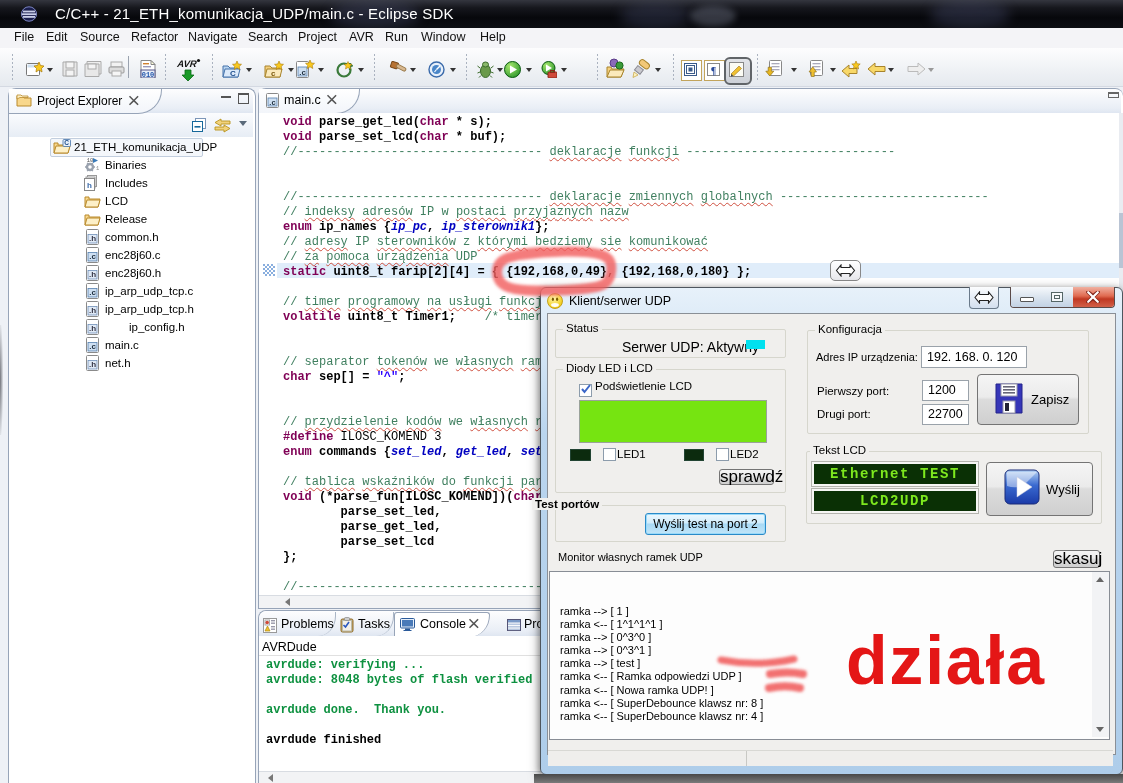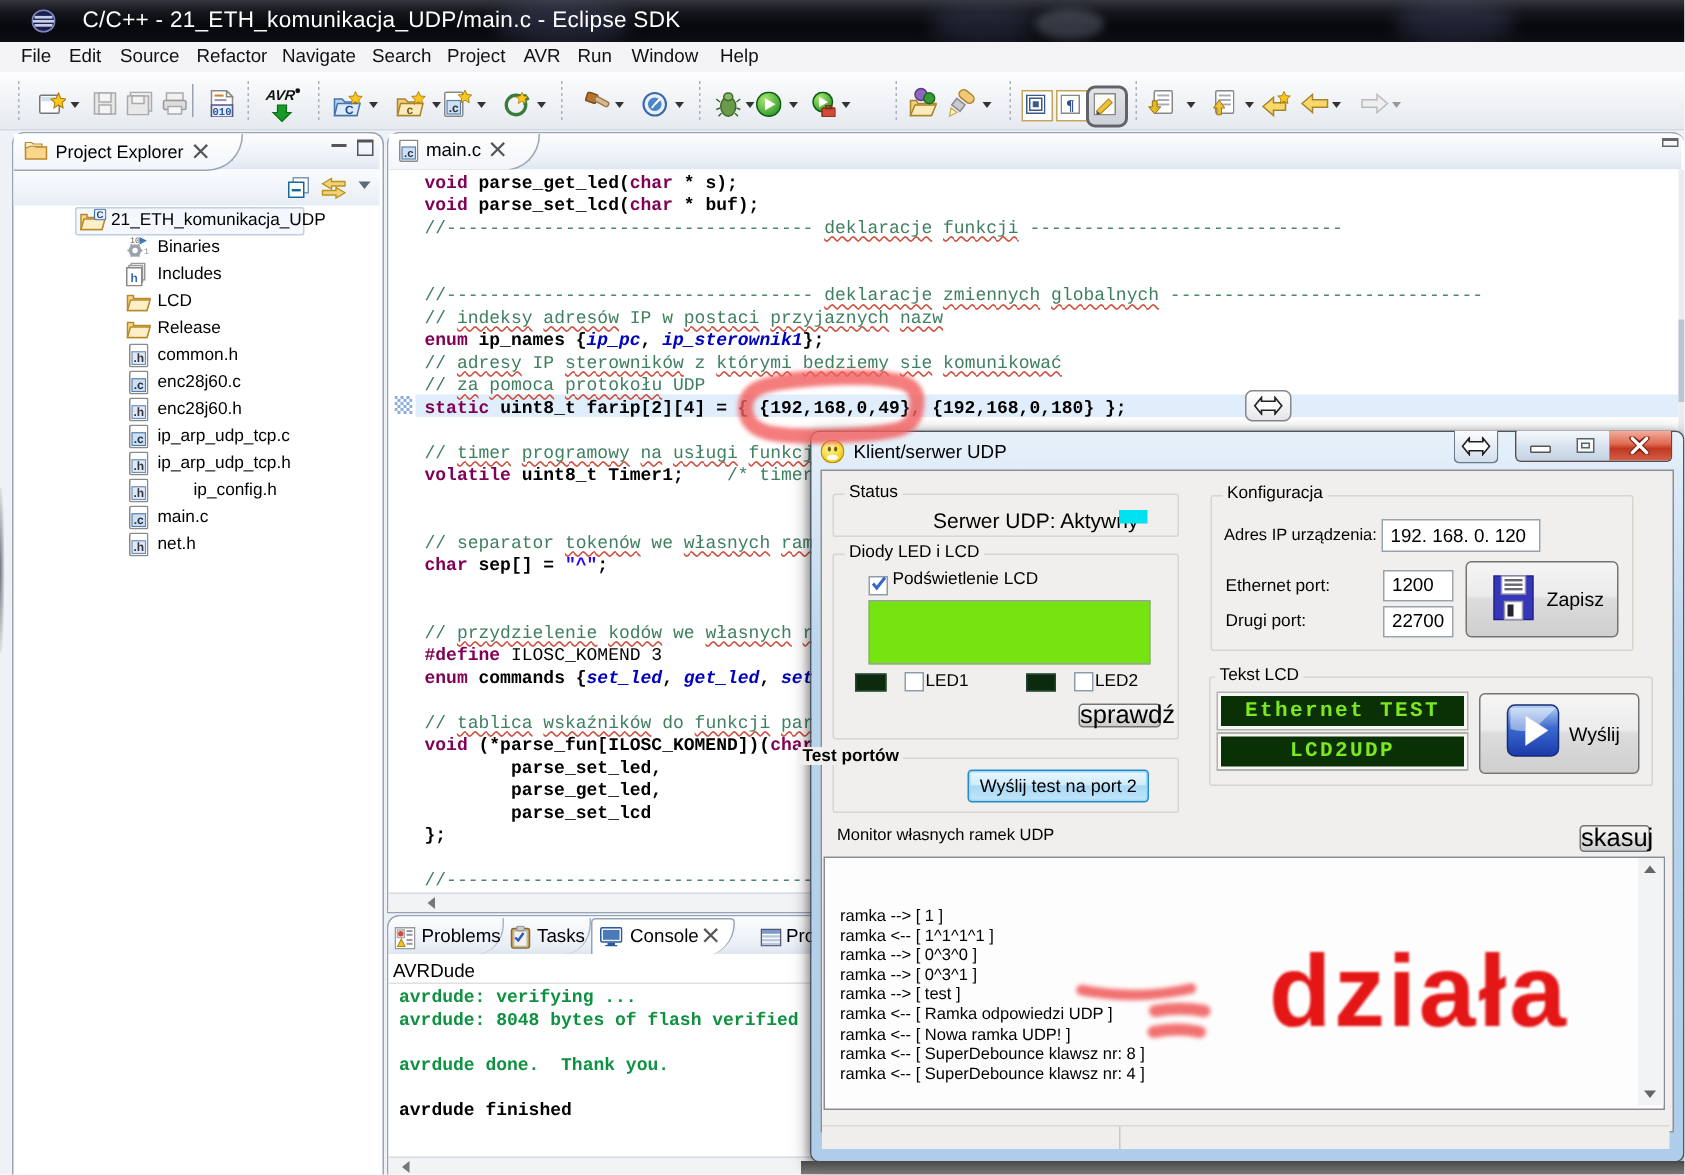--- a/index.html
+++ b/index.html
@@ -432,21 +432,21 @@
 
   <pre class="abs" id="code"><span class="kw">void</span> parse_get_led(<span class="kw">char</span> * s);
 <span class="kw">void</span> parse_set_lcd(<span class="kw">char</span> * buf);
 <span class="cm">//---------------------------------- <span class="sq">deklaracje</span> <span class="sq">funkcji</span> -----------------------------</span>
 
 
 <span class="cm">//---------------------------------- <span class="sq">deklaracje</span> <span class="sq">zmiennych</span> <span class="sq">globalnych</span> -----------------------------</span>
 <span class="cm">// <span class="sq">indeksy</span> <span class="sq">adresów</span> IP w <span class="sq">postaci</span> <span class="sq">przyjaznych</span> <span class="sq">nazw</span></span>
 <span class="kw">enum</span> ip_names {<span class="ec">ip_pc</span>, <span class="ec">ip_sterownik1</span>};
 <span class="cm">// <span class="sq">adresy</span> IP <span class="sq">sterowników</span> z <span class="sq">którymi</span> <span class="sq">bedziemy</span> <span class="sq">sie</span> <span class="sq">komunikować</span></span>
-<span class="cm">// <span class="sq">za</span> <span class="sq">pomoca</span> <span class="sq">protokołu</span> UDP</span>
+<span class="cm">// <span class="sq">za</span> <span class="sq">pomoca</span> <span class="sq">urządzenia</span> UDP</span>
 <span class="kw">static</span> uint8_t farip[2][4] = { {192,168,0,49}, {192,168,0,180} };
 
 <span class="cm">// <span class="sq">timer</span> <span class="sq">programowy</span> <span class="sq">na</span> <span class="sq">usługi</span> <span class="sq">funkcji</span> <span class="sq">zegarowych</span></span>
 <span class="kw">volatile</span> uint8_t Timer1;    <span class="cm">/* timer <span class="sq">programowy</span> */</span>
 
 
 <span class="cm">// separator <span class="sq">tokenów</span> we <span class="sq">własnych</span> <span class="sq">ramkach</span> UDP</span>
 <span class="kw">char</span> sep[] = <span class="str">"^"</span>;
 
 
@@ -596,21 +596,21 @@
   <div class="btn" style="left:719px;top:469px;width:53px;height:14px;line-height:14px;">sprawdź</div>
 
   <div class="grp" style="left:555px;top:505px;width:229px;height:35px;"></div>
   <div class="grplbl" style="left:532px;top:498px;font-weight:bold;">Test portów</div>
   <div class="abs" style="left:645px;top:513px;width:119px;height:20px;border:1px solid #2a8ac8;border-radius:3px;background:linear-gradient(#eef8fe,#d0ecfb 45%,#a8d9f5 50%,#c2e5f8);box-shadow:0 0 0 1px #9adafa inset;font-size:12px;text-align:center;line-height:20px;">Wyślij test na port 2</div>
 
   <div class="grp" style="left:807px;top:330px;width:280px;height:102px;"></div>
   <div class="grplbl" style="left:815px;top:323px;">Konfiguracja</div>
   <div class="lbl" style="left:816px;top:351px;font-size:11px;">Adres IP urządzenia:</div>
   <div class="inp" style="left:921px;top:346px;width:99px;height:20px;line-height:20px;">192. 168. 0. 120</div>
-  <div class="lbl" style="left:817px;top:385px;">Ethernet port:</div>
+  <div class="lbl" style="left:817px;top:385px;">Pierwszy port:</div>
   <div class="inp" style="left:922px;top:380px;width:40px;height:19px;line-height:19px;">1200</div>
   <div class="lbl" style="left:817px;top:408px;">Drugi port:</div>
   <div class="inp" style="left:922px;top:404px;width:40px;height:19px;line-height:19px;">22700</div>
   <div class="btn" style="left:977px;top:374px;width:100px;height:49px;border-radius:4px;"></div>
   <svg class="abs" style="left:994px;top:382px" width="30" height="33" viewBox="0 0 30 33">
     <path d="M2 2 L28 2 L28 31 L2 31 Z" fill="#3636b8" stroke="#22228a"></path>
     <rect x="7" y="2" width="16" height="12" fill="#fff" stroke="#99a"></rect>
     <rect x="9" y="4" width="12" height="1.6" fill="#667"></rect>
       <rect x="9" y="7" width="12" height="1.6" fill="#667"></rect>
       <rect x="9" y="10" width="12" height="1.6" fill="#667"></rect>

